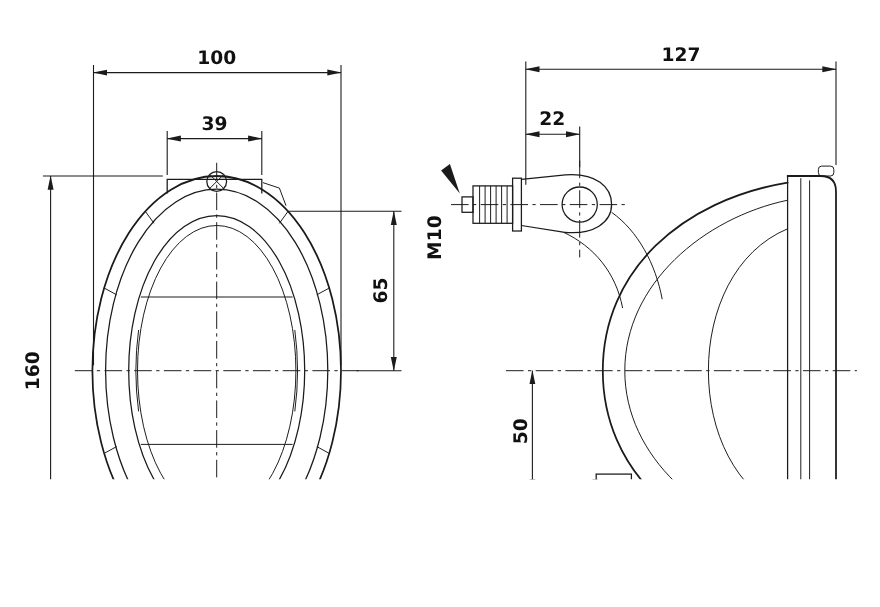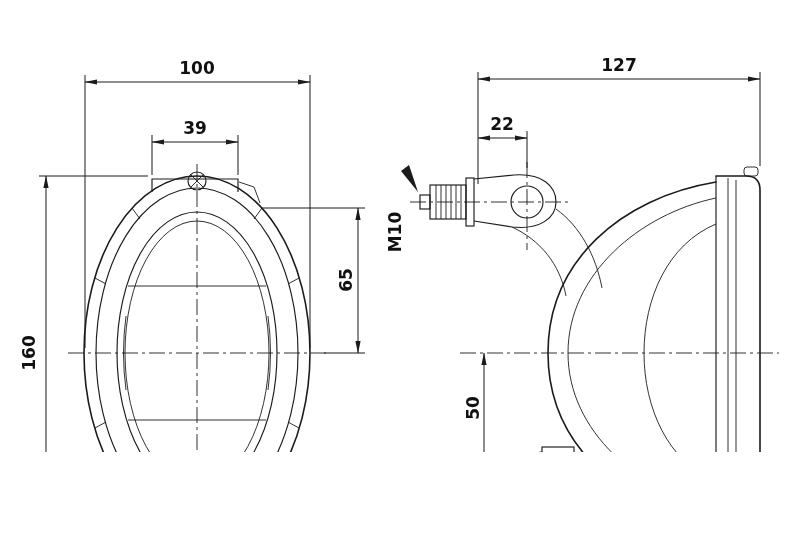--- a/index.html
+++ b/index.html
@@ -1,16 +1,16 @@
 <!DOCTYPE html>
 <html><head>
 <meta charset="utf-8">
 <style>
   html,body{margin:0;padding:0;background:#ffffff;}
-  .page{position:relative;width:800px;height:436px;background:#ffffff;overflow:hidden;margin-top:16px;}
+  .page{position:relative;width:800px;height:436px;background:#ffffff;overflow:hidden;}
   svg{display:block;}
   .ol{stroke:#1b1b1b;stroke-width:1.6;fill:none;stroke-linecap:round;}
   .ml{stroke:#1b1b1b;stroke-width:1.15;fill:none;}
   .tl{stroke:#1b1b1b;stroke-width:0.9;fill:none;}
   .dim{stroke:#1b1b1b;stroke-width:1;fill:none;}
   .cl{stroke:#1b1b1b;stroke-width:0.9;fill:none;stroke-dasharray:16 4 3 4;}
   text{font-family:"DejaVu Sans","Liberation Sans",sans-serif;font-weight:700;font-size:17px;fill:#111;text-anchor:middle;}
 </style>
 </head>
 <body>

